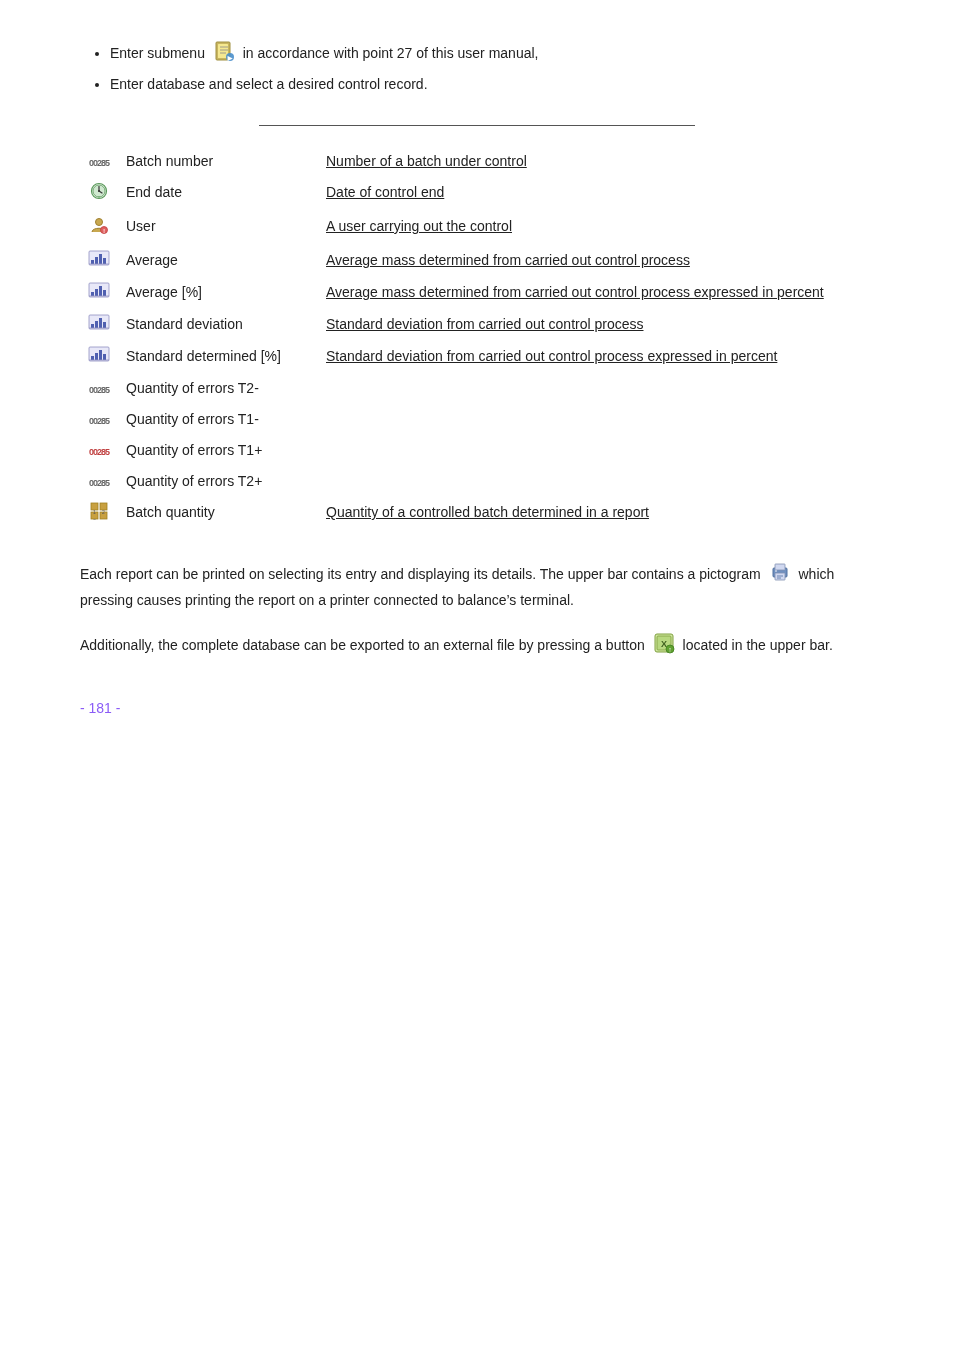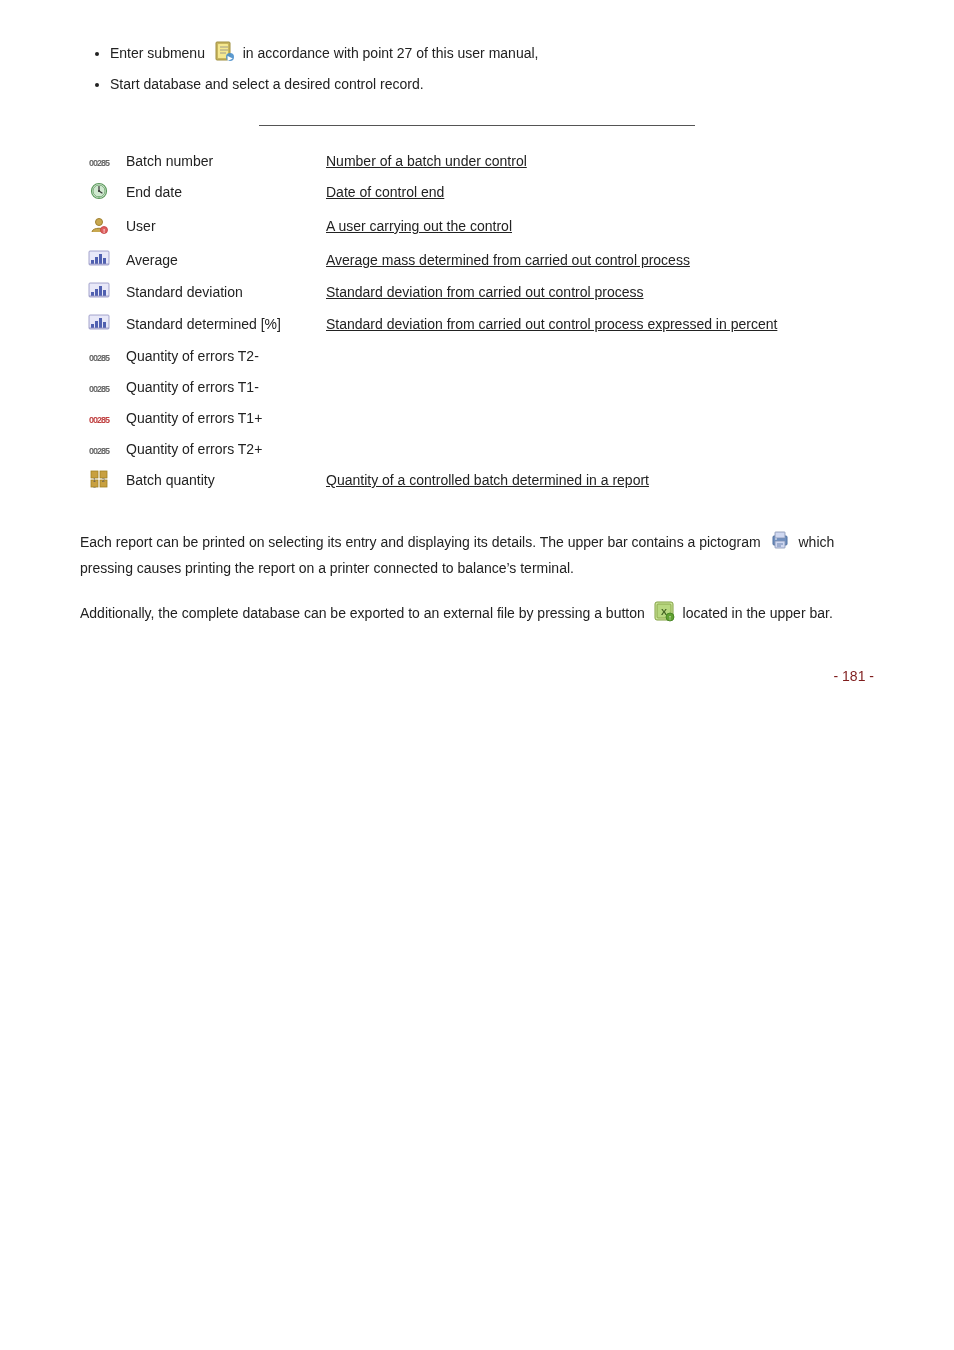--- a/index.html
+++ b/index.html
@@ -65,23 +65,23 @@
     .paragraph {
       margin-bottom: 20px;
       line-height: 1.6;
     }
     .inline-icon {
       display: inline-block;
       vertical-align: middle;
       margin: 0 4px;
     }
     .page-number {
-      text-align: right;
+      text-align: left;
       margin-top: 40px;
-      color: #7f1d1d;
+      color: #8b5cf6;
     }
     
     .clock-svg { width:18px; height:18px; }
     .user-svg { width:18px; height:18px; }
     .product-svg { width:18px; height:18px; }
     .chart-svg { width:22px; height:16px; }
     .grid-svg { width:18px; height:18px; }
     .submenu-svg { width:22px; height:22px; }
     .print-svg { width:22px; height:22px; }
     .export-svg { width:22px; height:22px; }
@@ -101,21 +101,21 @@
           <line x1="7" y1="7" x2="15" y2="7" stroke="#888" stroke-width="0.8"></line>
           <line x1="7" y1="10" x2="15" y2="10" stroke="#888" stroke-width="0.8"></line>
           <line x1="7" y1="13" x2="13" y2="13" stroke="#888" stroke-width="0.8"></line>
           <circle cx="17" cy="17" r="4" fill="#4a8fcb" opacity="0.9"></circle>
           <text x="17" y="20" text-anchor="middle" font-size="6" fill="white" font-weight="bold">▶</text>
         </svg>
       </span>
       <span>in accordance with point 27 of this user manual,</span>
     </li>
     <li>
-      <span>Start</span>
+      <span>Enter</span>
       <span>database and select a desired control record.</span>
     </li>
   </ul>
 </div>
 
 <hr class="divider">
 
 <table class="table-section">
   <tbody>
 
@@ -181,20 +181,38 @@
         </svg>
       </td>
       <td class="label-cell">
         <span>Average</span>
       </td>
       <td class="desc-cell">
         <span>Average mass determined from carried out control process</span>
       </td>
     </tr>
 
+    <tr>
+      <td class="icon-cell">
+        <svg class="chart-svg" viewBox="0 0 22 16" fill="none" xmlns="http://www.w3.org/2000/svg">
+          <rect x="1" y="1" width="20" height="14" rx="1" fill="#e8e8f8" stroke="#9090c0" stroke-width="0.8"></rect>
+          <rect x="3" y="10" width="3" height="4" fill="#5060b0"></rect>
+          <rect x="7" y="7" width="3" height="7" fill="#5060b0"></rect>
+          <rect x="11" y="4" width="3" height="10" fill="#5060b0"></rect>
+          <rect x="15" y="8" width="3" height="6" fill="#5060b0"></rect>
+          <line x1="1" y1="14" x2="21" y2="14" stroke="#9090c0" stroke-width="0.8"></line>
+        </svg>
+      </td>
+      <td class="label-cell">
+        <span>Average [%]</span>
+      </td>
+      <td class="desc-cell">
+        <span>Average mass determined from carried out control process expressed in percent</span>
+      </td>
+    </tr>
 
     <tr>
       <td class="icon-cell">
         <svg class="chart-svg" viewBox="0 0 22 16" fill="none" xmlns="http://www.w3.org/2000/svg">
           <rect x="1" y="1" width="20" height="14" rx="1" fill="#e8e8f8" stroke="#9090c0" stroke-width="0.8"></rect>
           <rect x="3" y="10" width="3" height="4" fill="#5060b0"></rect>
           <rect x="7" y="7" width="3" height="7" fill="#5060b0"></rect>
           <rect x="11" y="4" width="3" height="10" fill="#5060b0"></rect>
           <rect x="15" y="8" width="3" height="6" fill="#5060b0"></rect>
           <line x1="1" y1="14" x2="21" y2="14" stroke="#9090c0" stroke-width="0.8"></line>

